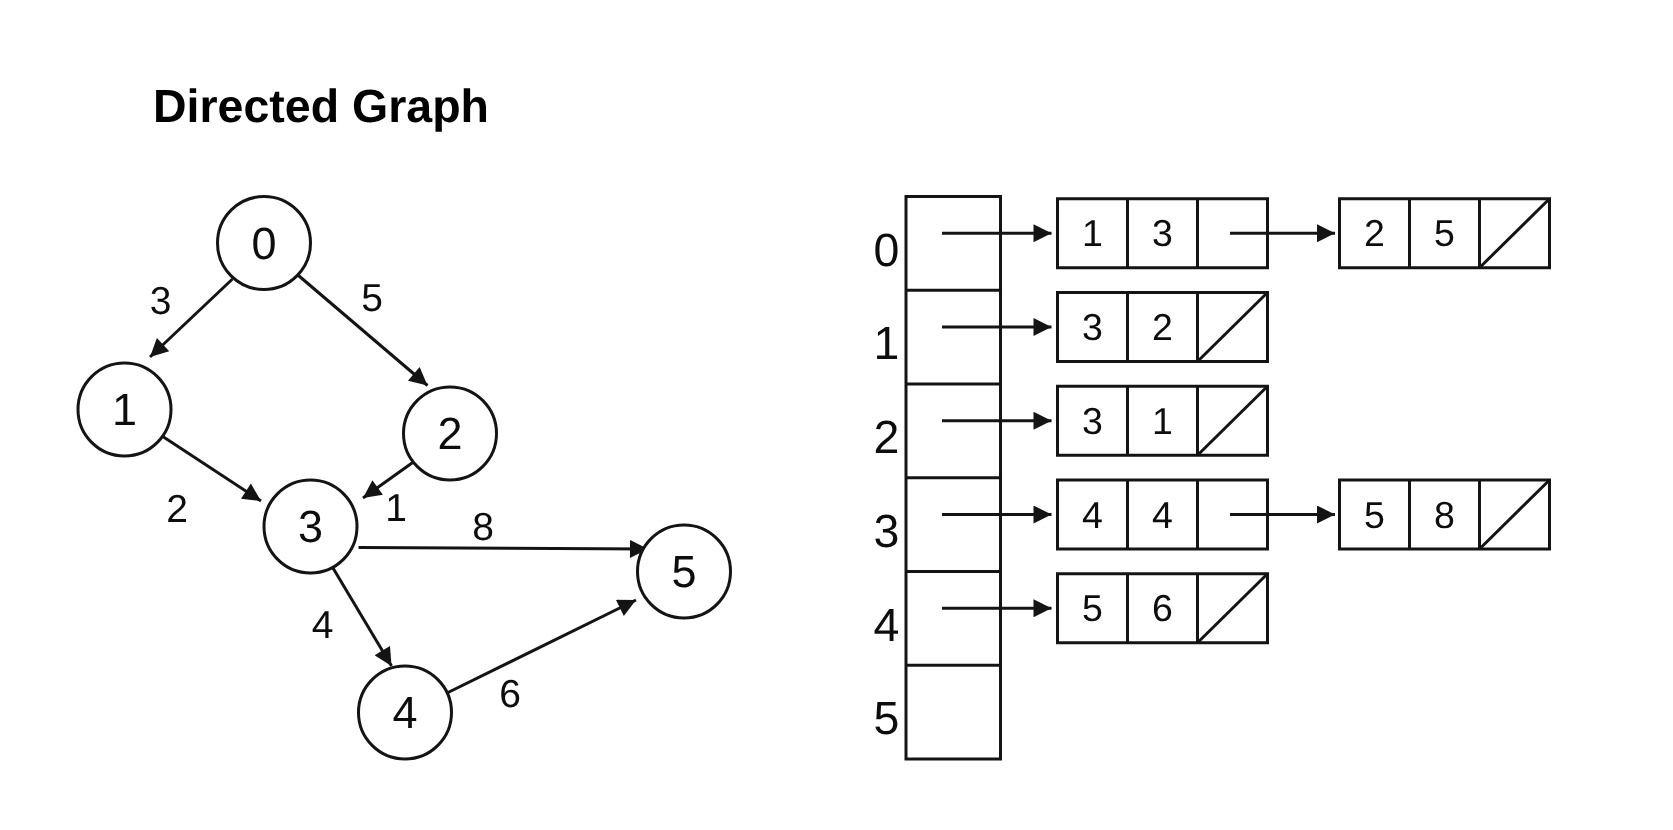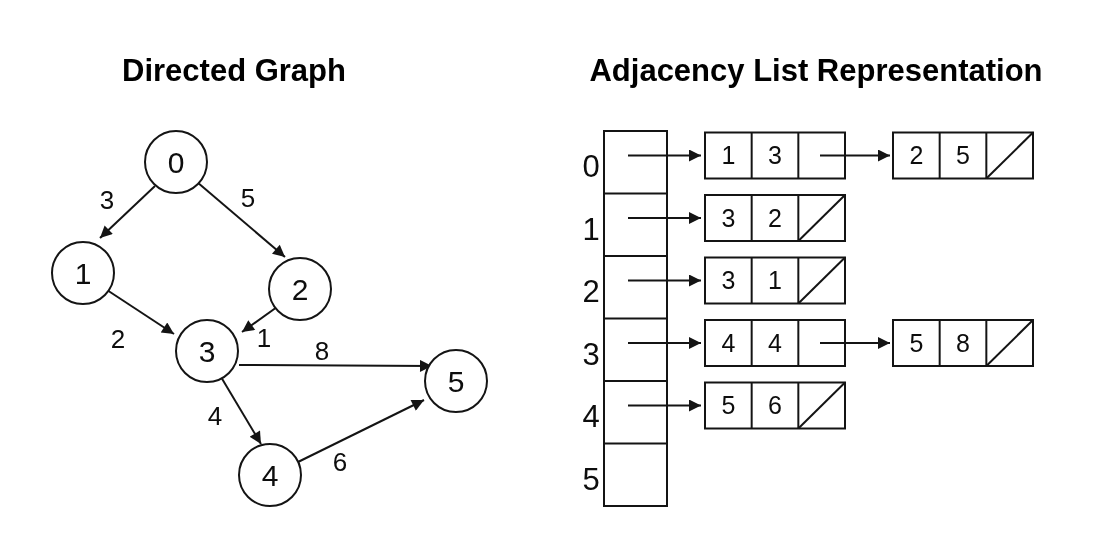--- a/index.html
+++ b/index.html
@@ -1,37 +1,36 @@
 <!DOCTYPE html>
 <html><head>
 <meta charset="utf-8">
 <style>
   html,body{margin:0;padding:0;background:#fff;}
   .canvas{position:relative;width:1115px;height:553px;background:#ffffff;overflow:hidden;
           font-family:"Liberation Sans",sans-serif;}
   .title{position:absolute;top:52px;height:38px;line-height:38px;font-size:31px;font-weight:700;
          color:#000;text-align:center;white-space:nowrap;}
-  .title-left{left:84px;width:300px;}
+  .title-left{left:64px;width:300px;}
   .title-right{left:566px;width:500px;}
   #scene{position:absolute;left:0;top:0;}
   .ln{stroke:#141414;stroke-width:2;fill:none;}
   .box{stroke:#141414;stroke-width:2;fill:none;}
   .node{stroke:#141414;stroke-width:2;fill:#ffffff;}
   text{fill:#0d0d0d;}
   .t-node{font-size:30px;text-anchor:middle;}
   .t-weight{font-size:26px;text-anchor:middle;}
   .t-rowlabel{font-size:31px;text-anchor:middle;}
   .t-cell{font-size:25px;text-anchor:middle;}
 </style>
 </head>
 <body>
 
 <div class="canvas">
   <div class="title title-left">Directed Graph</div>
-  <div class="title title-right">Adjacency List Representation</div>
 
   <svg id="scene" width="1115" height="553" viewBox="0 0 1115 553">
     <defs>
       <marker id="arrow" viewBox="0 0 10 10" refX="10" refY="5" markerWidth="14" markerHeight="12" orient="auto" markerUnits="userSpaceOnUse">
         <path d="M0,0 L10,5 L0,10 Z" fill="#141414"></path>
       </marker>
     </defs>
     <g id="graph-layer">
         <line x1="155" y1="186" x2="100" y2="238" class="ln" marker-end="url(#arrow)"></line>
         <text x="107" y="209" class="t-weight">3</text>

